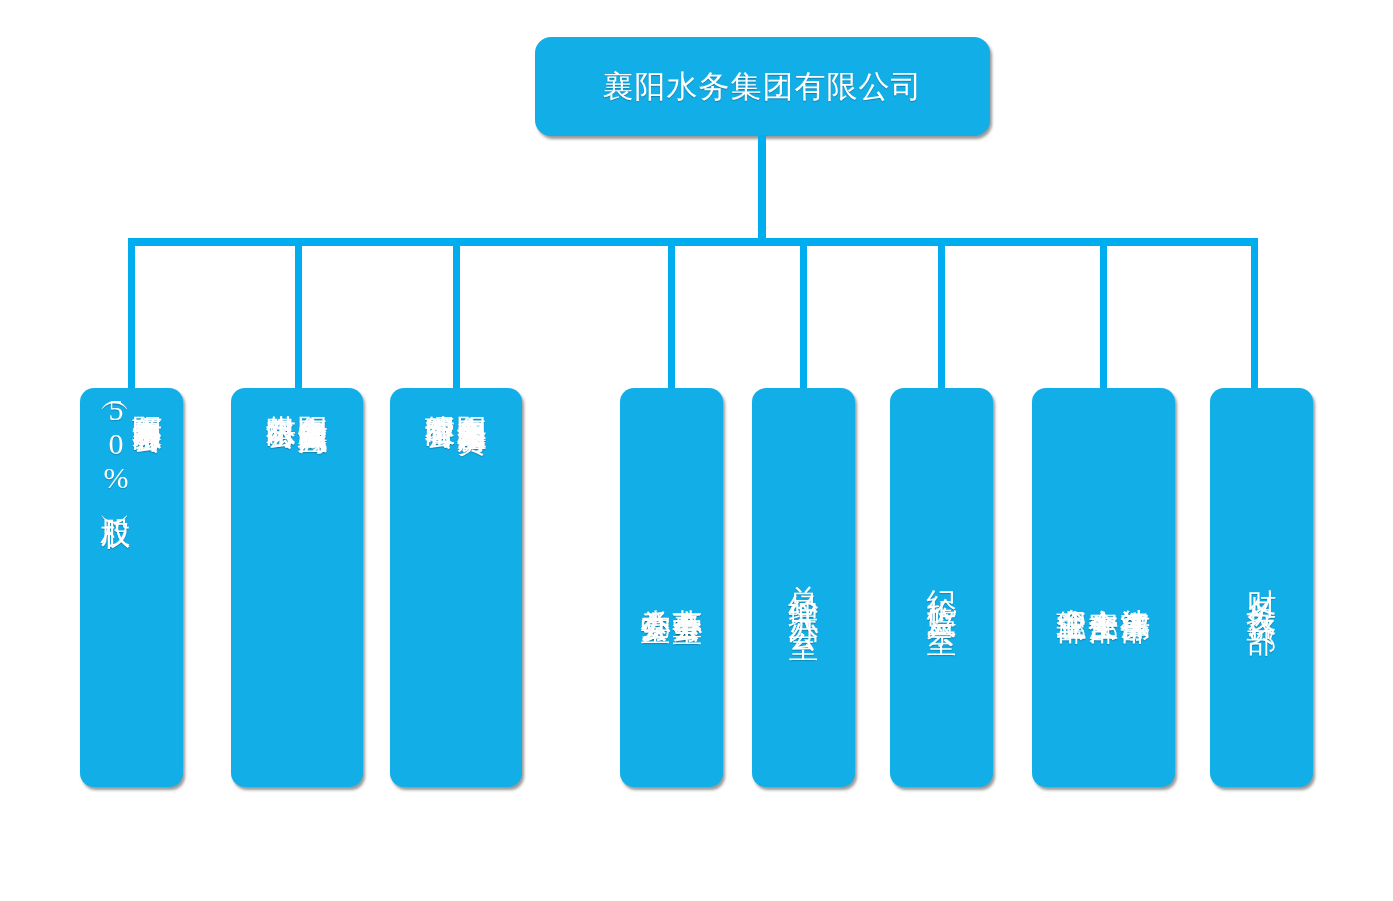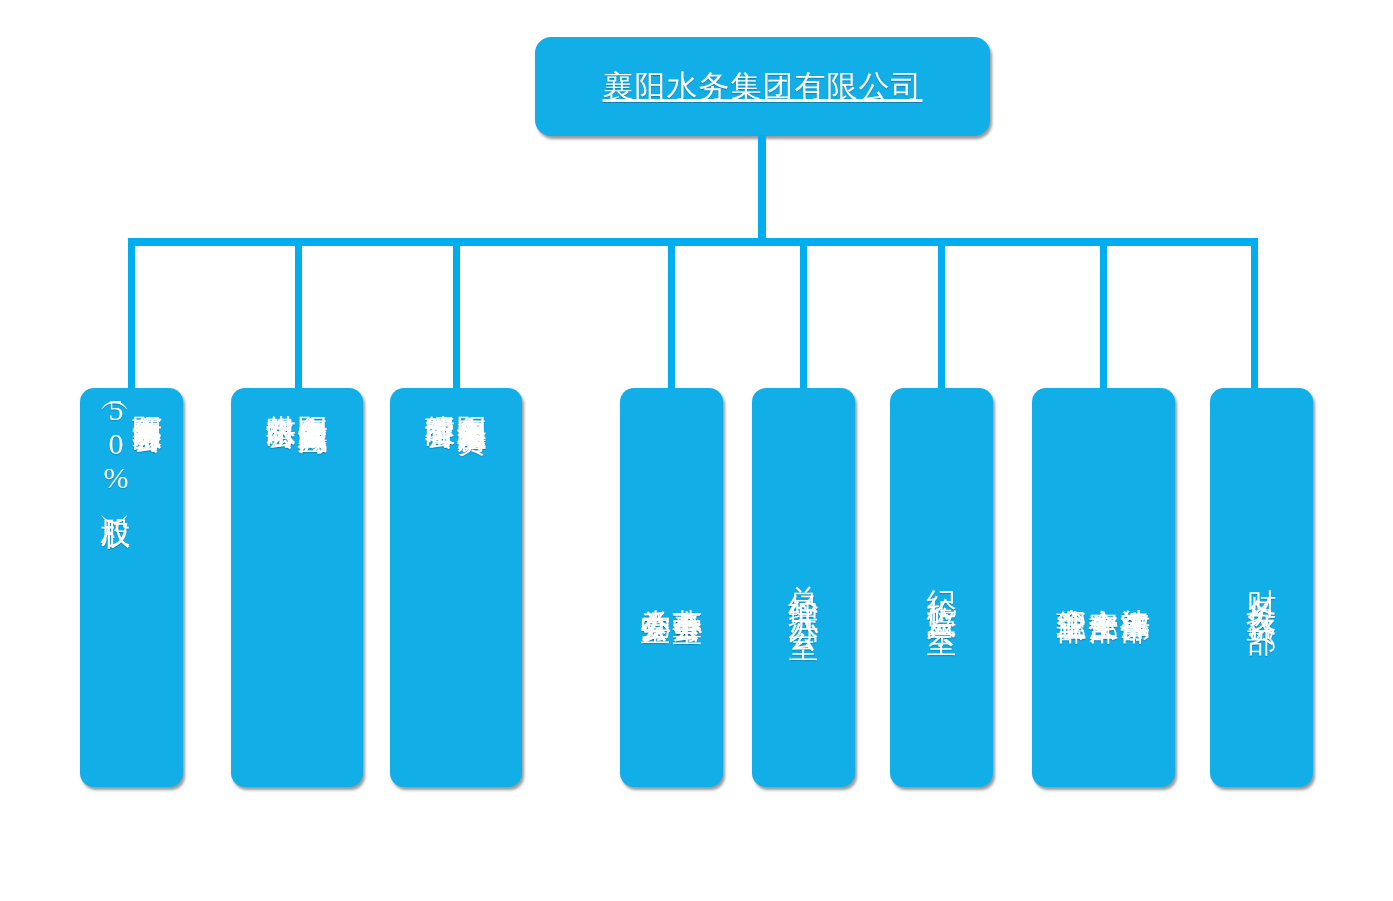--- a/index.html
+++ b/index.html
@@ -33,21 +33,20 @@
     color: #ffffff;
     display: flex;
     justify-content: center;
     align-items: center;
   }
   .node.root {
     border-radius: 16px;
     font-size: 31px;
     letter-spacing: 1px;
     text-shadow: 0 1px 1px rgba(0,0,0,0.25);
-    text-decoration: underline;
   }
 
   
   .vtext {
     display: flex;
     flex-direction: row-reverse;   
     justify-content: center;
     align-items: flex-start;
     height: 100%;
     width: 100%;

